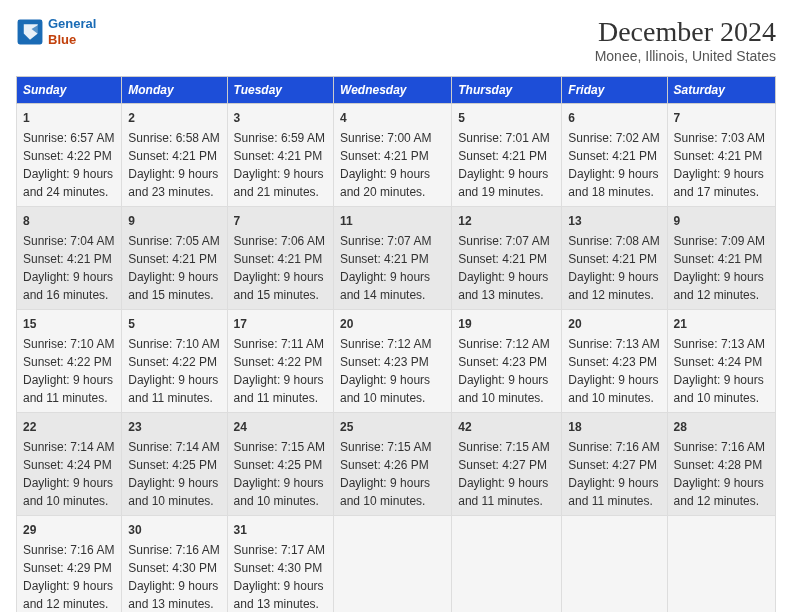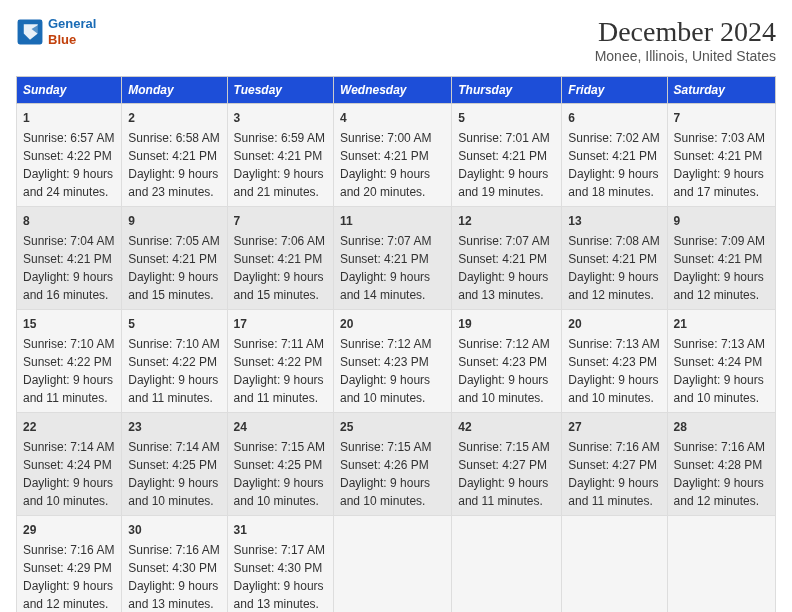--- a/index.html
+++ b/index.html
@@ -150,21 +150,21 @@
         <td><span class="day-num">19</span><span class="day-info">Sunrise: 7:12 AM<br>Sunset: 4:23 PM<br>Daylight: 9 hours and 10 minutes.</span></td>
         <td><span class="day-num">20</span><span class="day-info">Sunrise: 7:13 AM<br>Sunset: 4:23 PM<br>Daylight: 9 hours and 10 minutes.</span></td>
         <td><span class="day-num">21</span><span class="day-info">Sunrise: 7:13 AM<br>Sunset: 4:24 PM<br>Daylight: 9 hours and 10 minutes.</span></td>
       </tr>
       <tr>
         <td><span class="day-num">22</span><span class="day-info">Sunrise: 7:14 AM<br>Sunset: 4:24 PM<br>Daylight: 9 hours and 10 minutes.</span></td>
         <td><span class="day-num">23</span><span class="day-info">Sunrise: 7:14 AM<br>Sunset: 4:25 PM<br>Daylight: 9 hours and 10 minutes.</span></td>
         <td><span class="day-num">24</span><span class="day-info">Sunrise: 7:15 AM<br>Sunset: 4:25 PM<br>Daylight: 9 hours and 10 minutes.</span></td>
         <td><span class="day-num">25</span><span class="day-info">Sunrise: 7:15 AM<br>Sunset: 4:26 PM<br>Daylight: 9 hours and 10 minutes.</span></td>
         <td><span class="day-num">42</span><span class="day-info">Sunrise: 7:15 AM<br>Sunset: 4:27 PM<br>Daylight: 9 hours and 11 minutes.</span></td>
-        <td><span class="day-num">27</span><span class="day-info">Sunrise: 7:16 AM<br>Sunset: 4:27 PM<br>Daylight: 9 hours and 11 minutes.</span></td>
+        <td><span class="day-num">18</span><span class="day-info">Sunrise: 7:16 AM<br>Sunset: 4:27 PM<br>Daylight: 9 hours and 11 minutes.</span></td>
         <td><span class="day-num">28</span><span class="day-info">Sunrise: 7:16 AM<br>Sunset: 4:28 PM<br>Daylight: 9 hours and 12 minutes.</span></td>
       </tr>
       <tr>
         <td><span class="day-num">29</span><span class="day-info">Sunrise: 7:16 AM<br>Sunset: 4:29 PM<br>Daylight: 9 hours and 12 minutes.</span></td>
         <td><span class="day-num">30</span><span class="day-info">Sunrise: 7:16 AM<br>Sunset: 4:30 PM<br>Daylight: 9 hours and 13 minutes.</span></td>
         <td><span class="day-num">31</span><span class="day-info">Sunrise: 7:17 AM<br>Sunset: 4:30 PM<br>Daylight: 9 hours and 13 minutes.</span></td>
         <td></td>
         <td></td>
         <td></td>
         <td></td>

